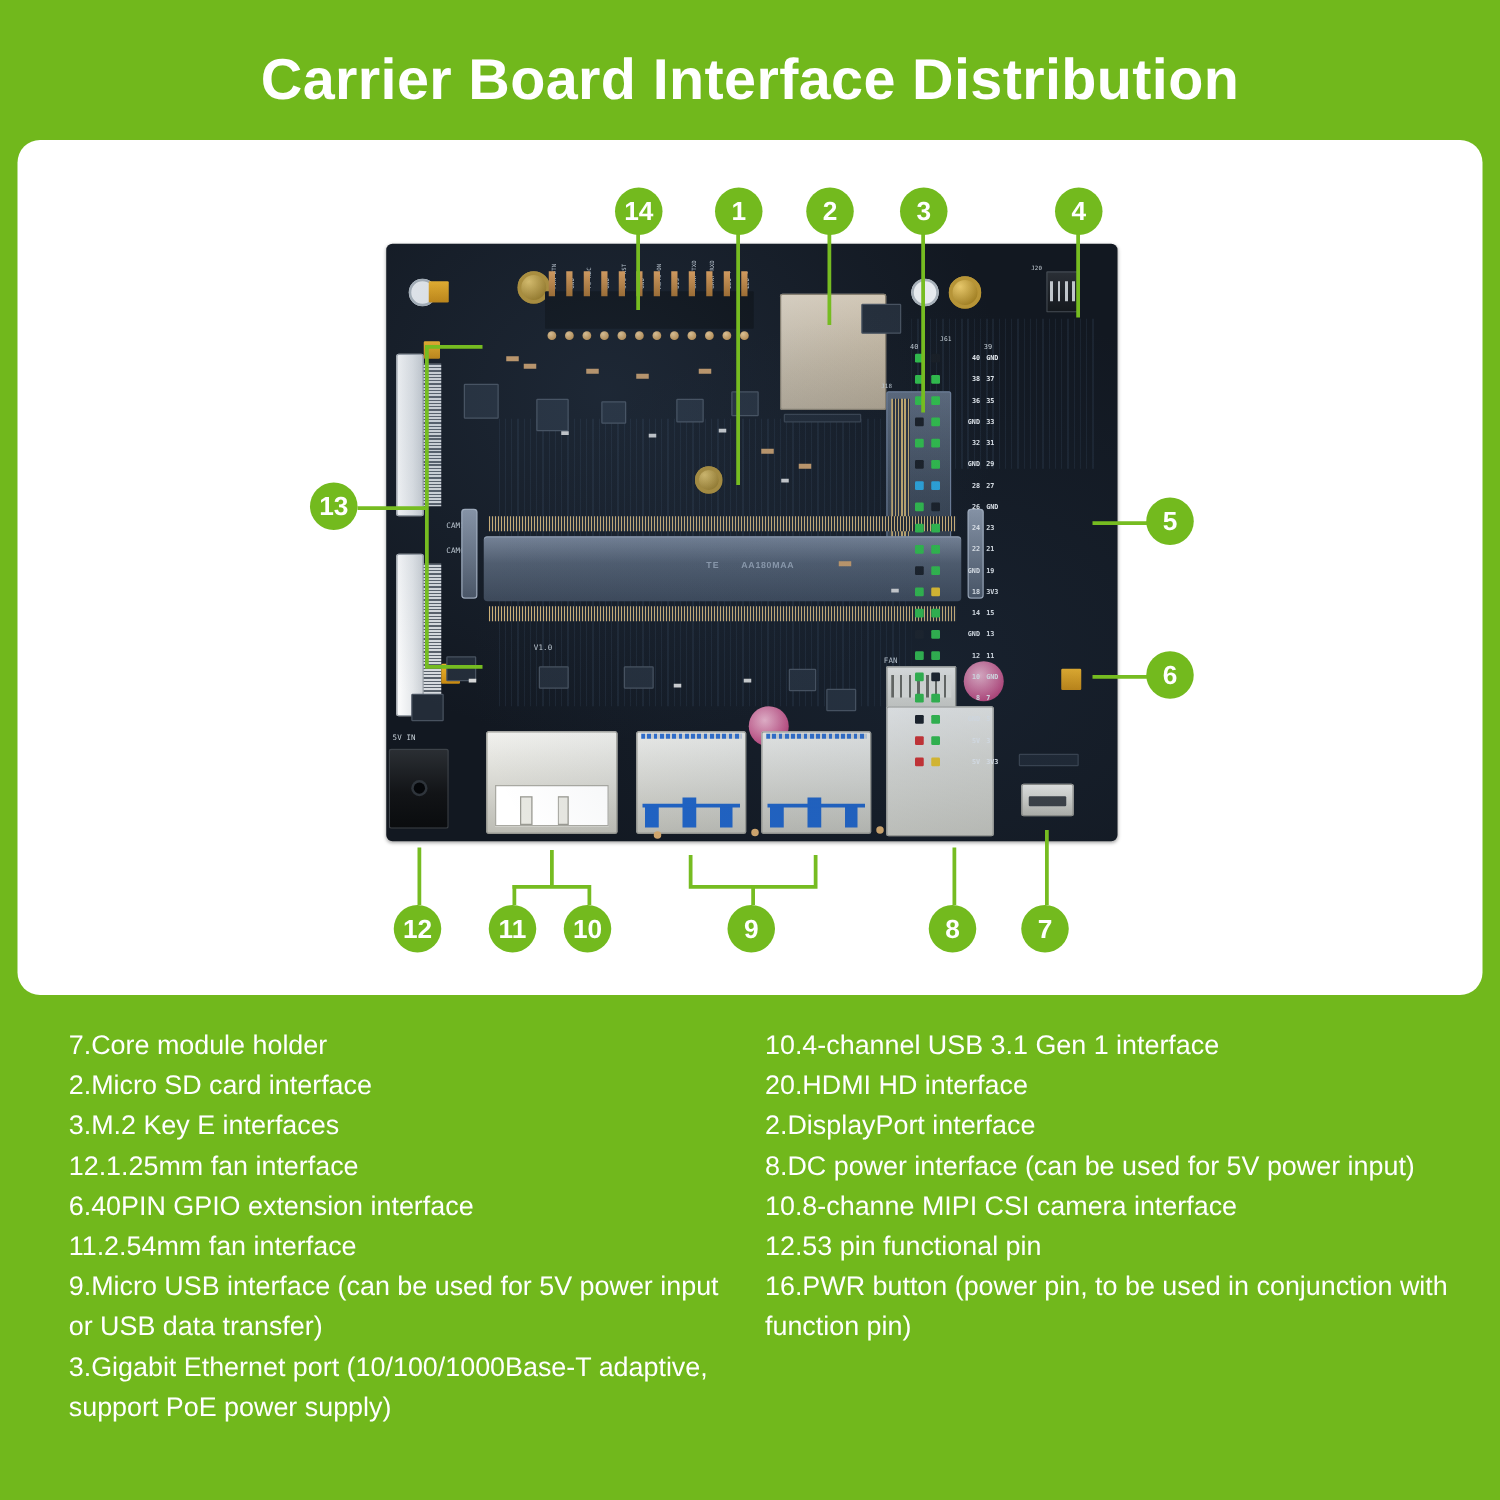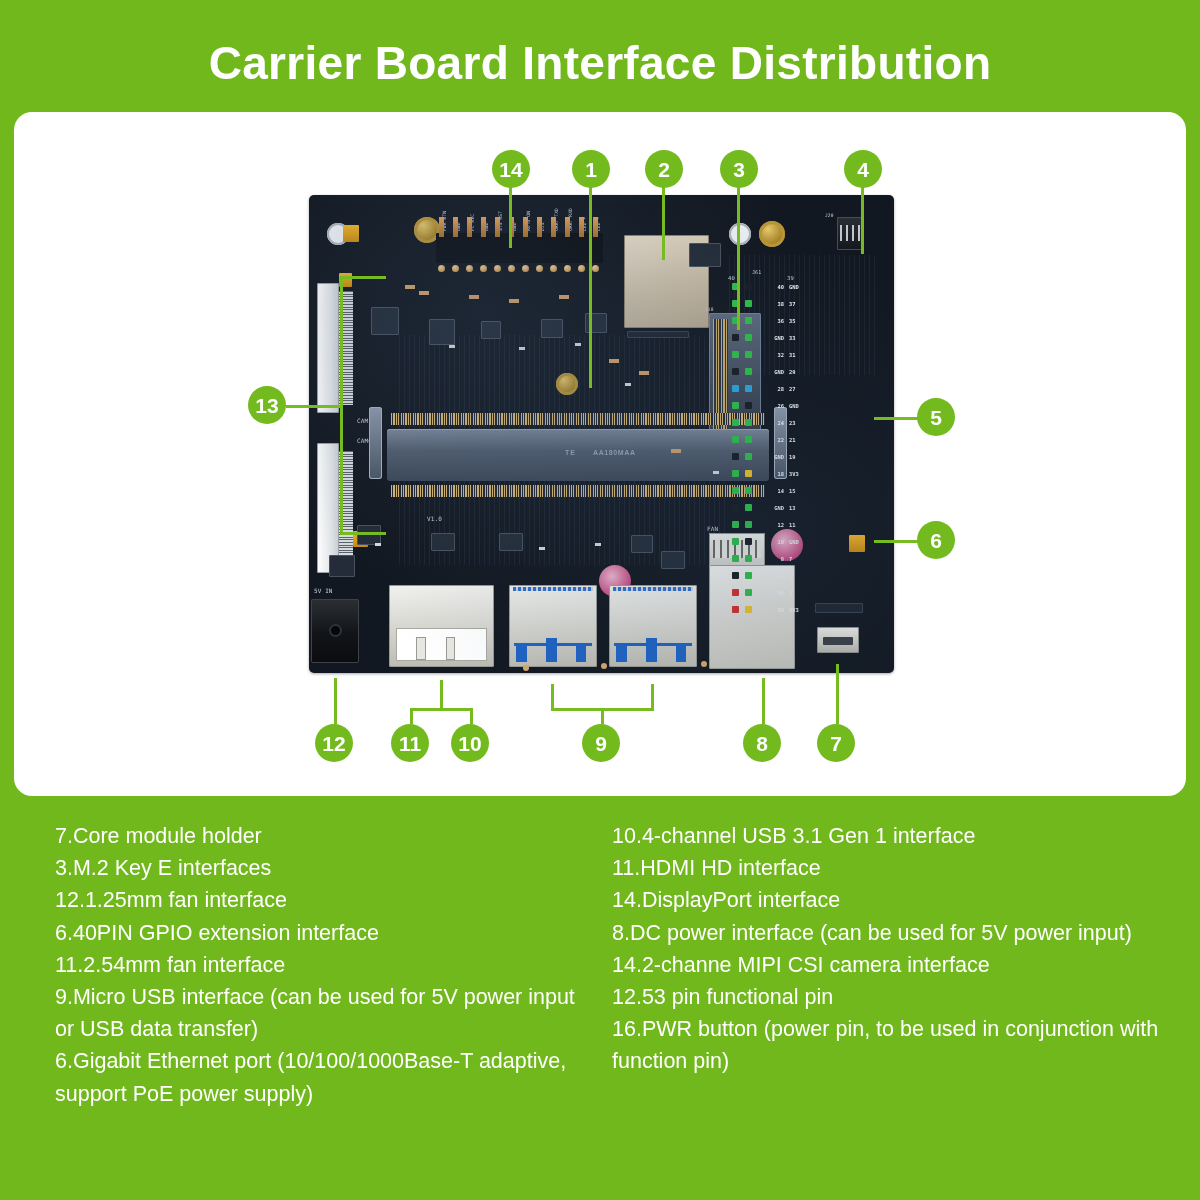--- a/index.html
+++ b/index.html
@@ -502,29 +502,30 @@
     <div class="callout" style="left:377px;top:612px;">11</div>
     <div class="callout" style="left:301px;top:612px;">12</div>
     <div class="callout" style="left:234px;top:274px;">13</div>
 
   </div>
 </div>
 
 <div class="legend">
   <div class="legcol left" id="legend-left">
       <p class="legitem">7.Core module holder</p>
+      <p class="legitem">2.Micro SD card interface</p>
       <p class="legitem">3.M.2 Key E interfaces</p>
       <p class="legitem">12.1.25mm fan interface</p>
       <p class="legitem">6.40PIN GPIO extension interface</p>
       <p class="legitem">11.2.54mm fan interface</p>
       <p class="legitem">9.Micro USB interface (can be used for 5V power input or USB data transfer)</p>
-      <p class="legitem">6.Gigabit Ethernet port (10/100/1000Base-T adaptive, support PoE power supply)</p>
+      <p class="legitem">3.Gigabit Ethernet port (10/100/1000Base-T adaptive, support PoE power supply)</p>
     </div>
   <div class="legcol right" id="legend-right">
       <p class="legitem">10.4-channel USB 3.1 Gen 1 interface</p>
-      <p class="legitem">11.HDMI HD interface</p>
-      <p class="legitem">14.DisplayPort interface</p>
+      <p class="legitem">20.HDMI HD interface</p>
+      <p class="legitem">2.DisplayPort interface</p>
       <p class="legitem">8.DC power interface (can be used for 5V power input)</p>
-      <p class="legitem">14.2-channe MIPI CSI camera interface</p>
+      <p class="legitem">10.8-channe MIPI CSI camera interface</p>
       <p class="legitem">12.53 pin functional pin</p>
       <p class="legitem">16.PWR button (power pin, to be used in conjunction with function pin)</p>
     </div>
 </div>
 
 </body></html>

